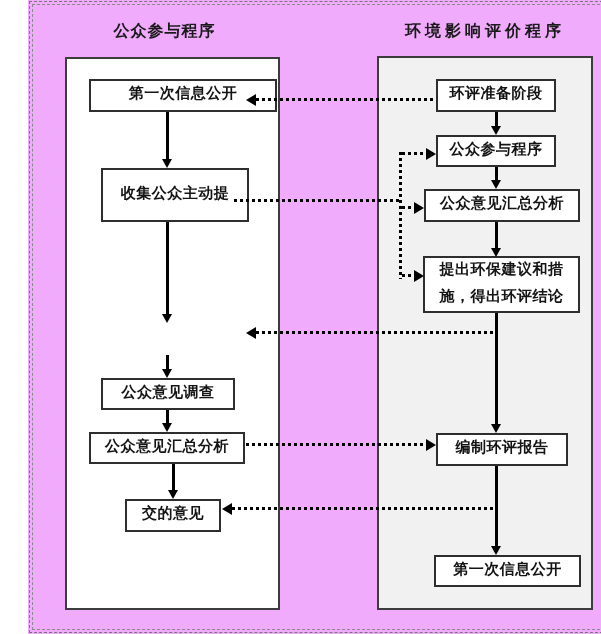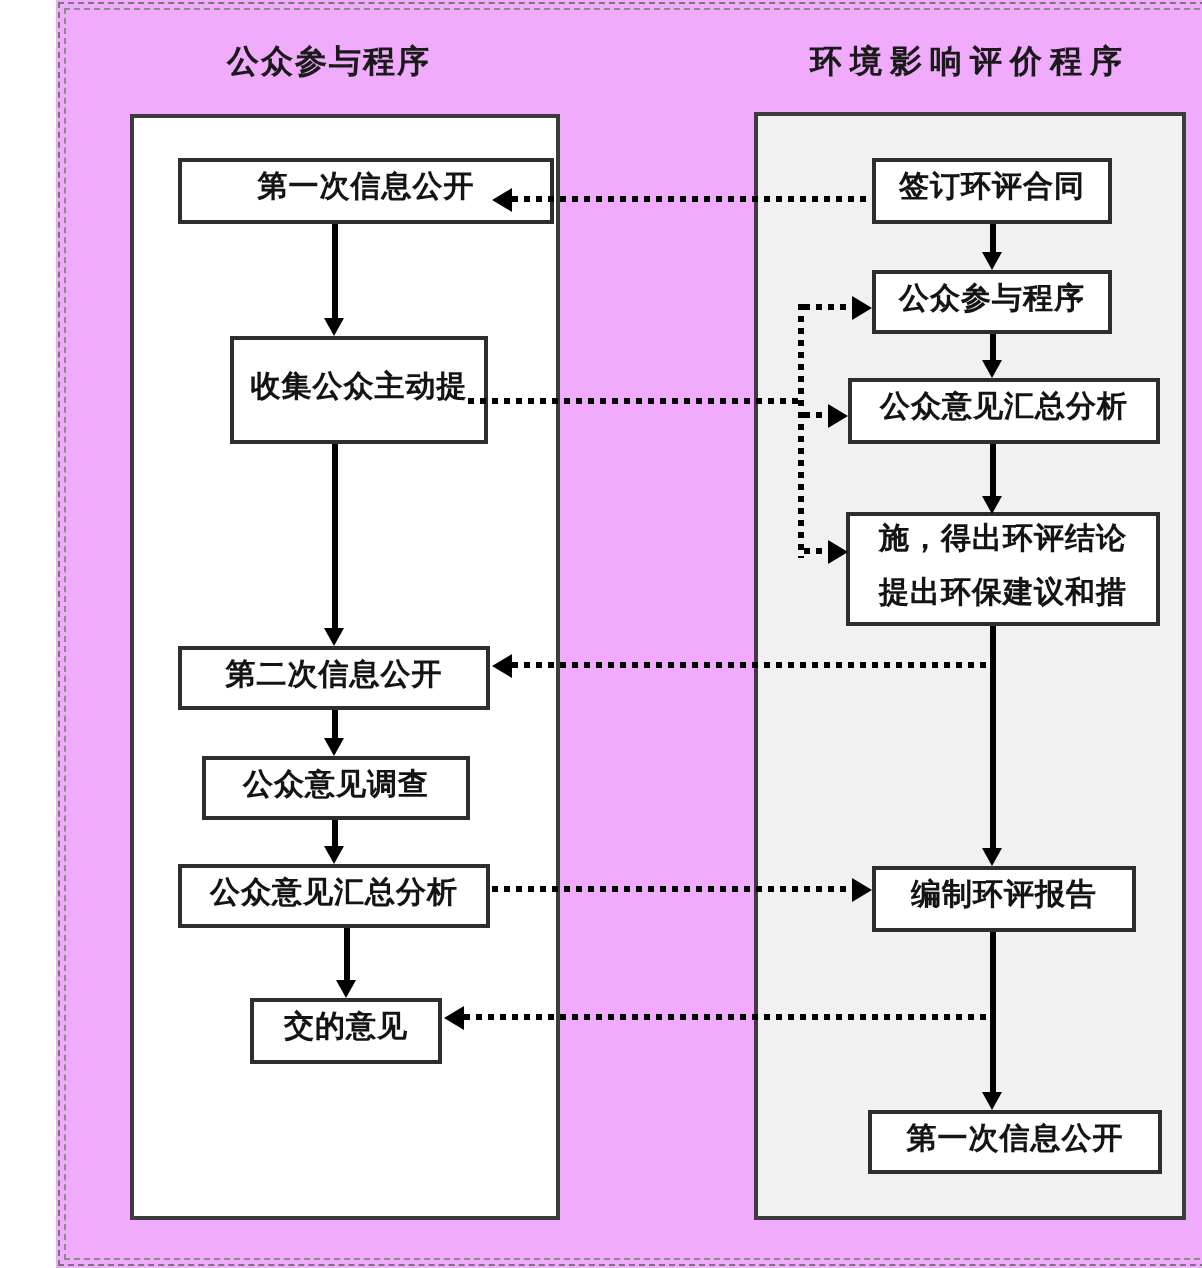--- a/index.html
+++ b/index.html
@@ -22,21 +22,21 @@
   .panel-left  { left:37px;  top:57px; width:215px; height:553px; background:#ffffff; }
   .panel-right { left:349px; top:56px; width:216px; height:554px; background:#f1f1f1; }
 
   .fbox { position:absolute; background:#ffffff; border:2px solid #2e2e2e;
           display:flex; flex-direction:column; align-items:center; justify-content:center;
           font-size:15px; font-weight:bold; color:#141414; letter-spacing:0.5px;
           line-height:1.75; text-align:center; }
   .fbox span { display:block; white-space:nowrap; }
 
   .b-l1 { left:61px;  top:79px;  width:188px; height:33px; }
-  .b-l2 { left:87px;  top:168px; width:129px; height:54px; }
+  .b-l2 { left:73px;  top:168px; width:148px; height:54px; }
   .b-l3 { left:61px;  top:323px; width:156px; height:32px; }
   .b-l4 { left:73px;  top:378px; width:134px; height:32px; }
   .b-l5 { left:61px;  top:432px; width:156px; height:32px; }
   .b-l6 { left:97px;  top:499px; width:96px;  height:33px; }
   .b-r1 { left:408px; top:79px;  width:120px; height:33px; }
   .b-r2 { left:408px; top:135px; width:120px; height:32px; }
   .b-r3 { left:396px; top:189px; width:156px; height:33px; }
   .b-r4 { left:395px; top:256px; width:157px; height:57px; }
   .b-r5 { left:408px; top:433px; width:132px; height:33px; }
   .b-r6 { left:406px; top:555px; width:147px; height:32px; }
@@ -90,45 +90,42 @@
 
   <div class="panel panel-left"></div>
   <div class="panel panel-right"></div>
 
   <div class="fbox b-l1">
     <span>第一次信息公开</span>
   </div>
   <div class="fbox b-l2">
     <span>收集公众主动提</span>
   </div>
-  <div class="fbox b-l3">
-    <span>第二次信息公开</span>
-  </div>
   <div class="fbox b-l5">
     <span>公众意见汇总分析</span>
   </div>
   <div class="fbox b-l4">
     <span>公众意见调查</span>
   </div>
   <div class="fbox b-l6">
     <span>交的意见</span>
   </div>
 
   <div class="fbox b-r1">
-    <span>签订环评合同</span>
+    <span>环评准备阶段</span>
   </div>
   <div class="fbox b-r2">
     <span>公众参与程序</span>
   </div>
   <div class="fbox b-r3">
     <span>公众意见汇总分析</span>
   </div>
   <div class="fbox b-r4">
+    <span>提出环保建议和措</span>
     <span>施，得出环评结论</span>
-    <span>提出环保建议和措</span>
   </div>
   <div class="fbox b-r5">
     <span>编制环评报告</span>
   </div>
   <div class="fbox b-r6">
     <span>第一次信息公开</span>
   </div>
 
   <div class="stem s-l1"></div>
   <div class="hd h-l1"></div>

